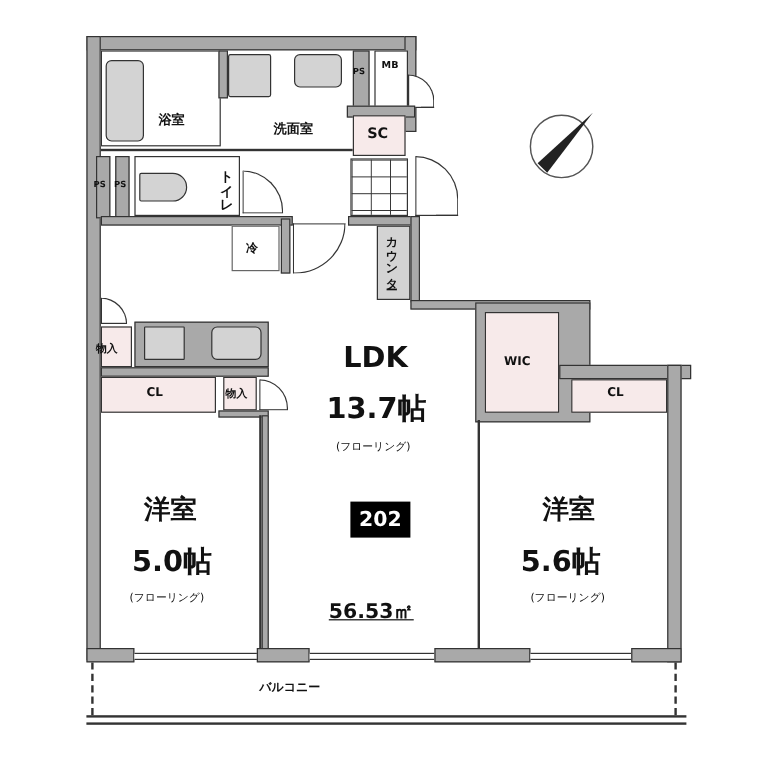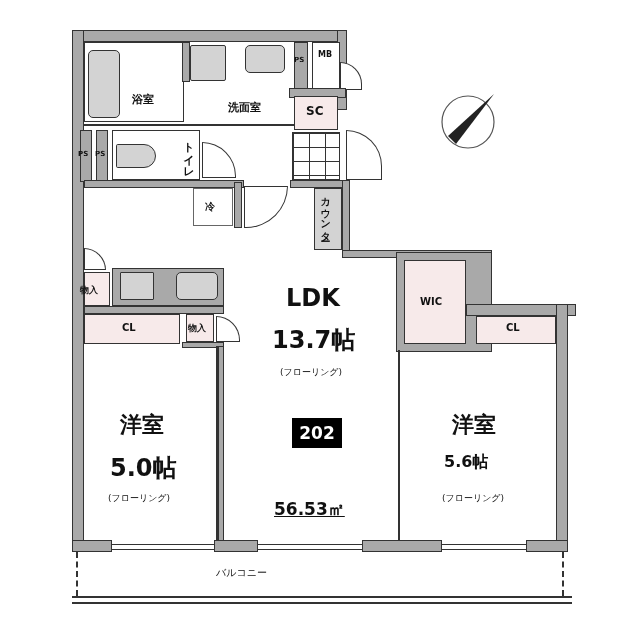--- a/index.html
+++ b/index.html
@@ -107,34 +107,34 @@
 <div class="wall" style="left:214px;top:540px;width:44px;height:12px;"></div>
 <div class="line" style="left:258px;top:544px;width:104px;height:4px;border-top:1px solid #333;border-bottom:1px solid #333;background:#fff;"></div>
 <div class="wall" style="left:362px;top:540px;width:80px;height:12px;"></div>
 <div class="line" style="left:442px;top:544px;width:84px;height:4px;border-top:1px solid #333;border-bottom:1px solid #333;background:#fff;"></div>
 <div class="wall" style="left:526px;top:540px;width:42px;height:12px;"></div>
 
 <div class="dash" style="left:76px;top:552px;height:44px;"></div>
 <div class="dash" style="left:562px;top:552px;height:44px;"></div>
 <div class="line" style="left:72px;top:596px;width:500px;height:1.5px;"></div>
 <div class="line" style="left:72px;top:602px;width:500px;height:1.5px;"></div>
-<div class="lbl" style="left:216px;top:566px;font-size:10px;font-weight:normal;">バルコニー</div>
+<div class="lbl" style="left:216px;top:566px;font-size:10px;font-weight:bold;">バルコニー</div>
 
 <div class="lbl" style="left:286px;top:284px;font-size:24px;">LDK</div>
 <div class="lbl" style="left:272px;top:324px;font-size:24px;">13.7帖</div>
 <div class="lbl" style="left:280px;top:366px;font-size:9px;font-weight:normal;">(フローリング)</div>
 <div class="abs" style="left:292px;top:418px;width:50px;height:30px;background:#000;color:#fff;font-weight:bold;font-size:17px;text-align:center;line-height:30px;">202</div>
 <div class="lbl" style="left:274px;top:498px;font-size:17px;text-decoration:underline;font-weight:bold;">56.53㎡</div>
 
 <div class="lbl" style="left:120px;top:410px;font-size:22px;">洋室</div>
 <div class="lbl" style="left:110px;top:452px;font-size:24px;">5.0帖</div>
 <div class="lbl" style="left:108px;top:492px;font-size:9px;font-weight:normal;">(フローリング)</div>
 
 <div class="lbl" style="left:452px;top:410px;font-size:22px;">洋室</div>
-<div class="lbl" style="left:444px;top:452px;font-size:16px;">5.6帖</div>
+<div class="lbl" style="left:434px;top:452px;font-size:24px;">5.6帖</div>
 <div class="lbl" style="left:442px;top:492px;font-size:9px;font-weight:normal;">(フローリング)</div>
 
 <div class="abs" style="left:438px;top:88px;width:64px;height:64px;">
   <svg width="64" height="64" viewBox="0 0 64 64">
     <circle cx="30" cy="34" r="26" fill="none" stroke="#555" stroke-width="1.2"></circle>
     <polygon points="56,6 10,48 18,56" fill="#222"></polygon>
   </svg>
 </div>
 
 </body></html>

